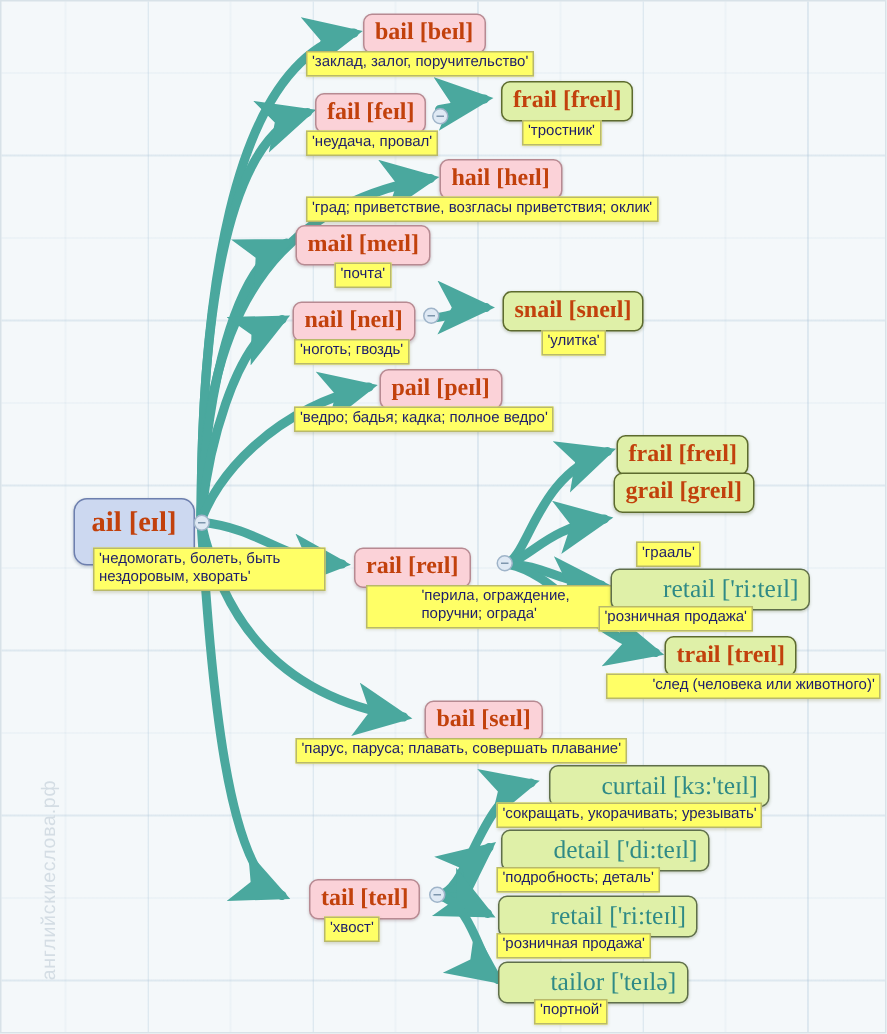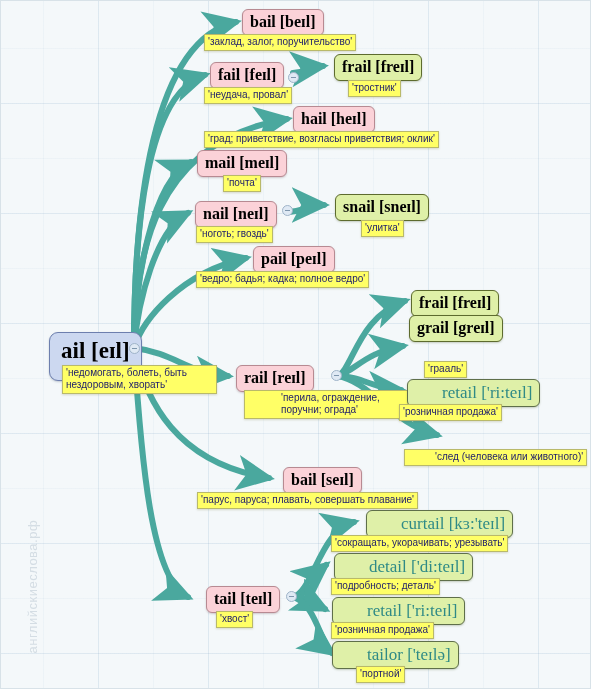--- a/index.html
+++ b/index.html
@@ -44,28 +44,28 @@
   .node{
     position:absolute;
     box-sizing:border-box;
     white-space:nowrap;
     font-family:"Liberation Serif", serif;
     font-weight:bold;
     font-size:16px;
     line-height:1;
     padding:4px 7px 5px 7px;
     border-radius:6px;
-    color:#000000;
+    color:#c2410c;
   }
   .node.root{
     background:#ccd8f0;
     border:1px solid #6d7fae;
     border-radius:9px;
     box-shadow:0 1px 2px rgba(70,90,120,.30);
-    font-size:23px;
+    font-size:19px;
     padding:6px 11px 18px 11px;
   }
   .node.pink{
     background:#fbd2d8;
     border:1px solid #b78a92;
     box-shadow:0 1px 2px rgba(120,90,95,.30);
   }
   .node.green{
     background:#dff0a8;
     border:1px solid #5d6b2e;
@@ -189,20 +189,21 @@
 
   <div class="node green" style="left:410px;top:289px;">frail [freɪl]</div>
   <div class="gloss" style="left:423px;top:315px;">'тростник'</div>
 
   <div class="node green" style="left:408px;top:314px;">grail [greɪl]</div>
   <div class="gloss" style="left:423px;top:360px;">'грааль'</div>
 
   <div class="node green teal-text" style="left:406px;top:378px;">retail ['ri:teɪl]</div>
   <div class="gloss" style="left:398px;top:403px;">'розничная продажа'</div>
 
+  <div class="node green" style="left:442px;top:423px;">trail [treɪl]</div>
   <div class="gloss" style="left:403px;top:448px;padding-left:30px;">'след (человека или животного)'</div>
 
   <div class="node pink" style="left:282px;top:466px;">bail [seɪl]</div>
   <div class="gloss" style="left:196px;top:491px;">'парус, паруса; плавать, совершать плавание'</div>
 
   <div class="node pink" style="left:205px;top:585px;">tail [teɪl]</div>
   <div class="gloss" style="left:215px;top:610px;">'хвост'</div>
   <div class="handle" style="left:285px;top:590px;"></div>
 
   <div class="node green teal-text" style="left:365px;top:509px;">curtail [kɜ:'teɪl]</div>

